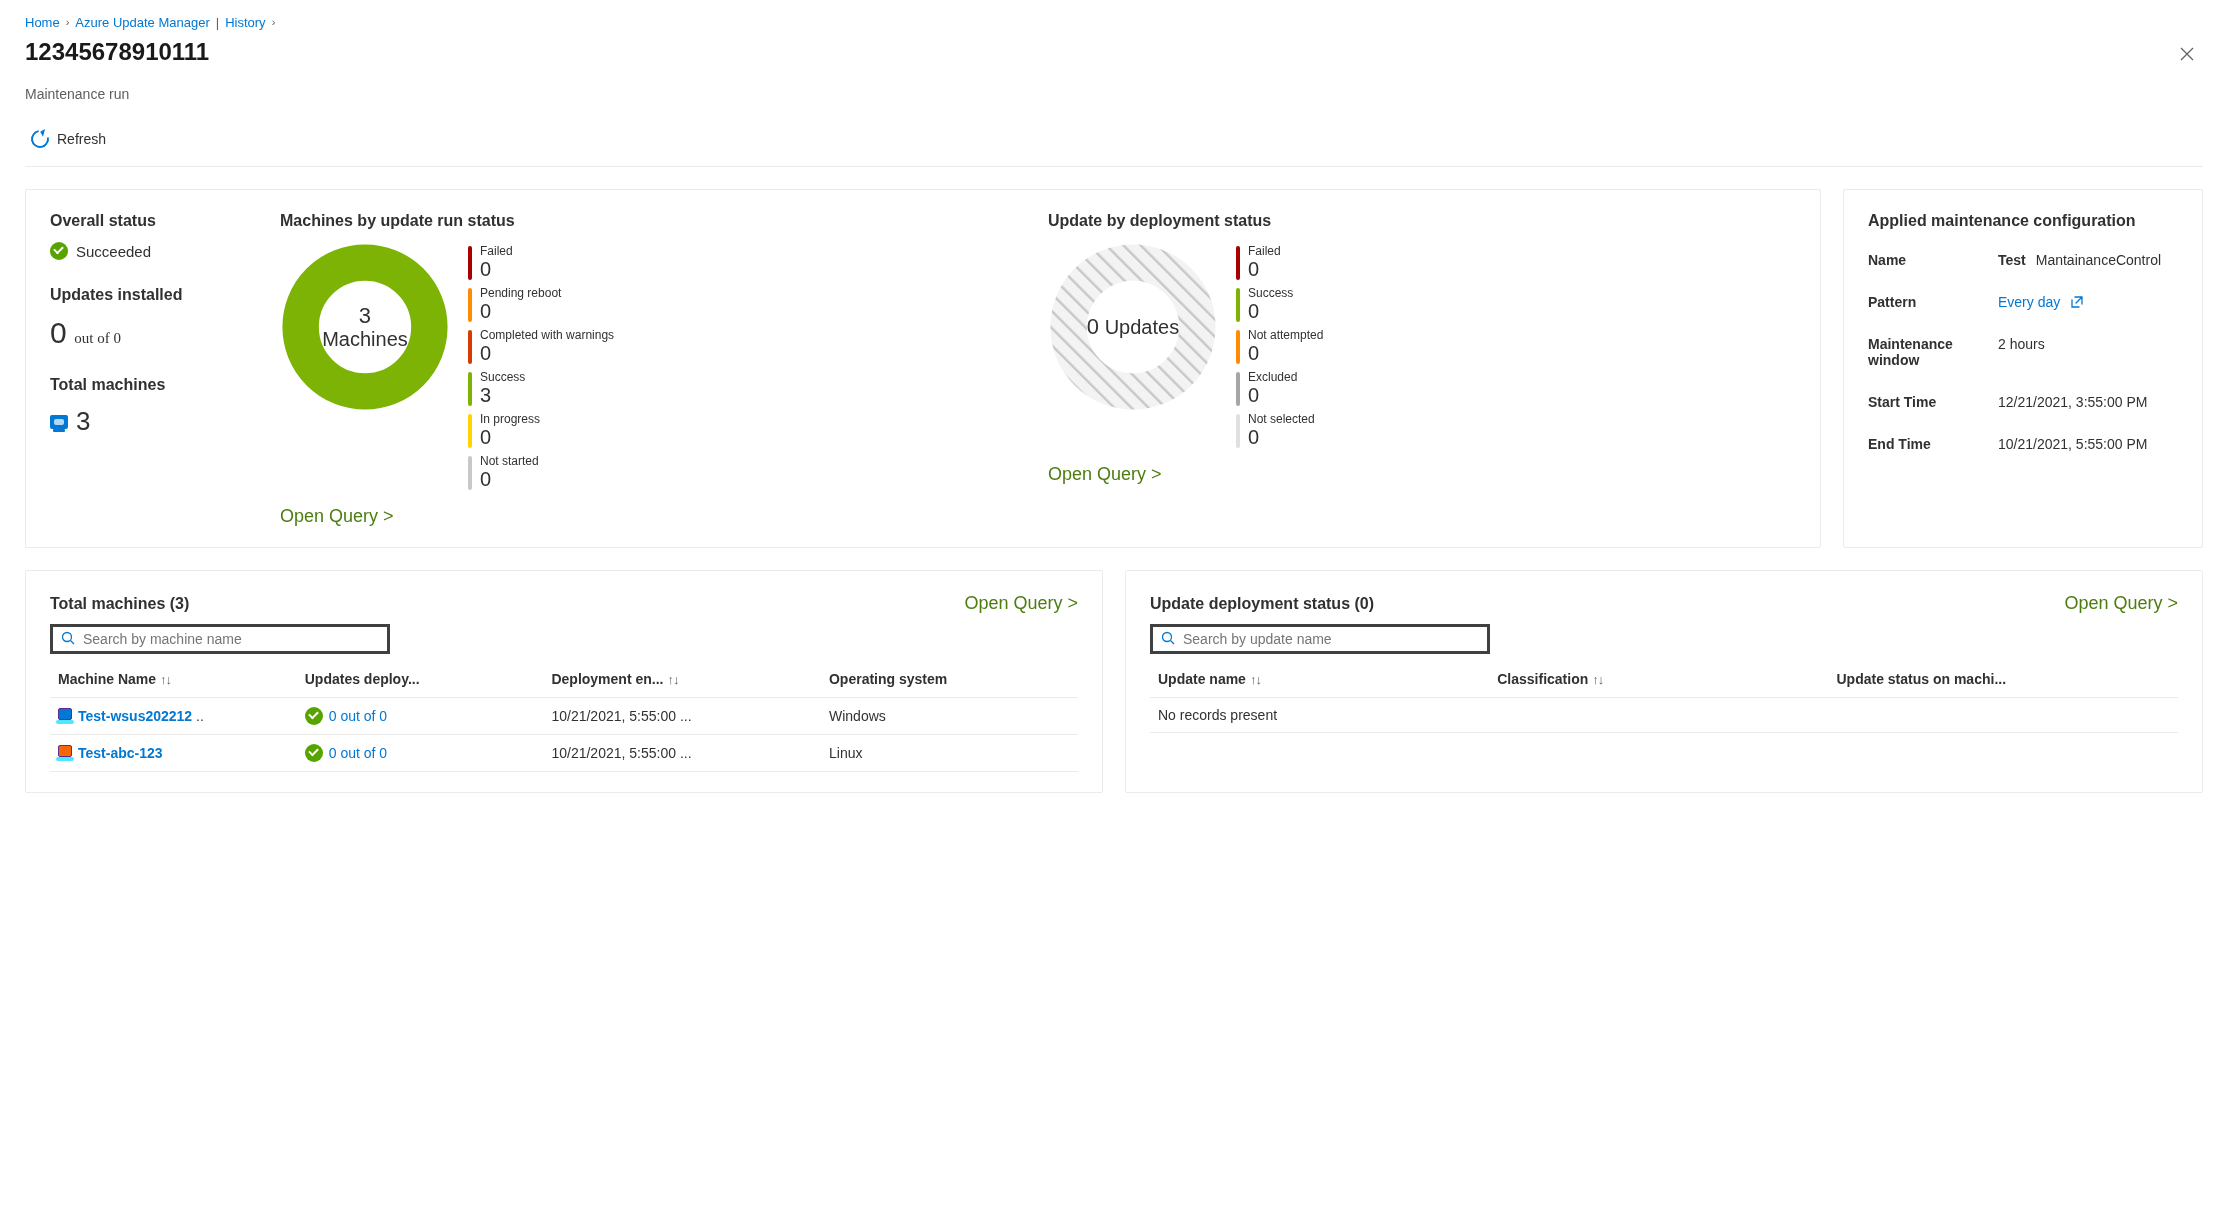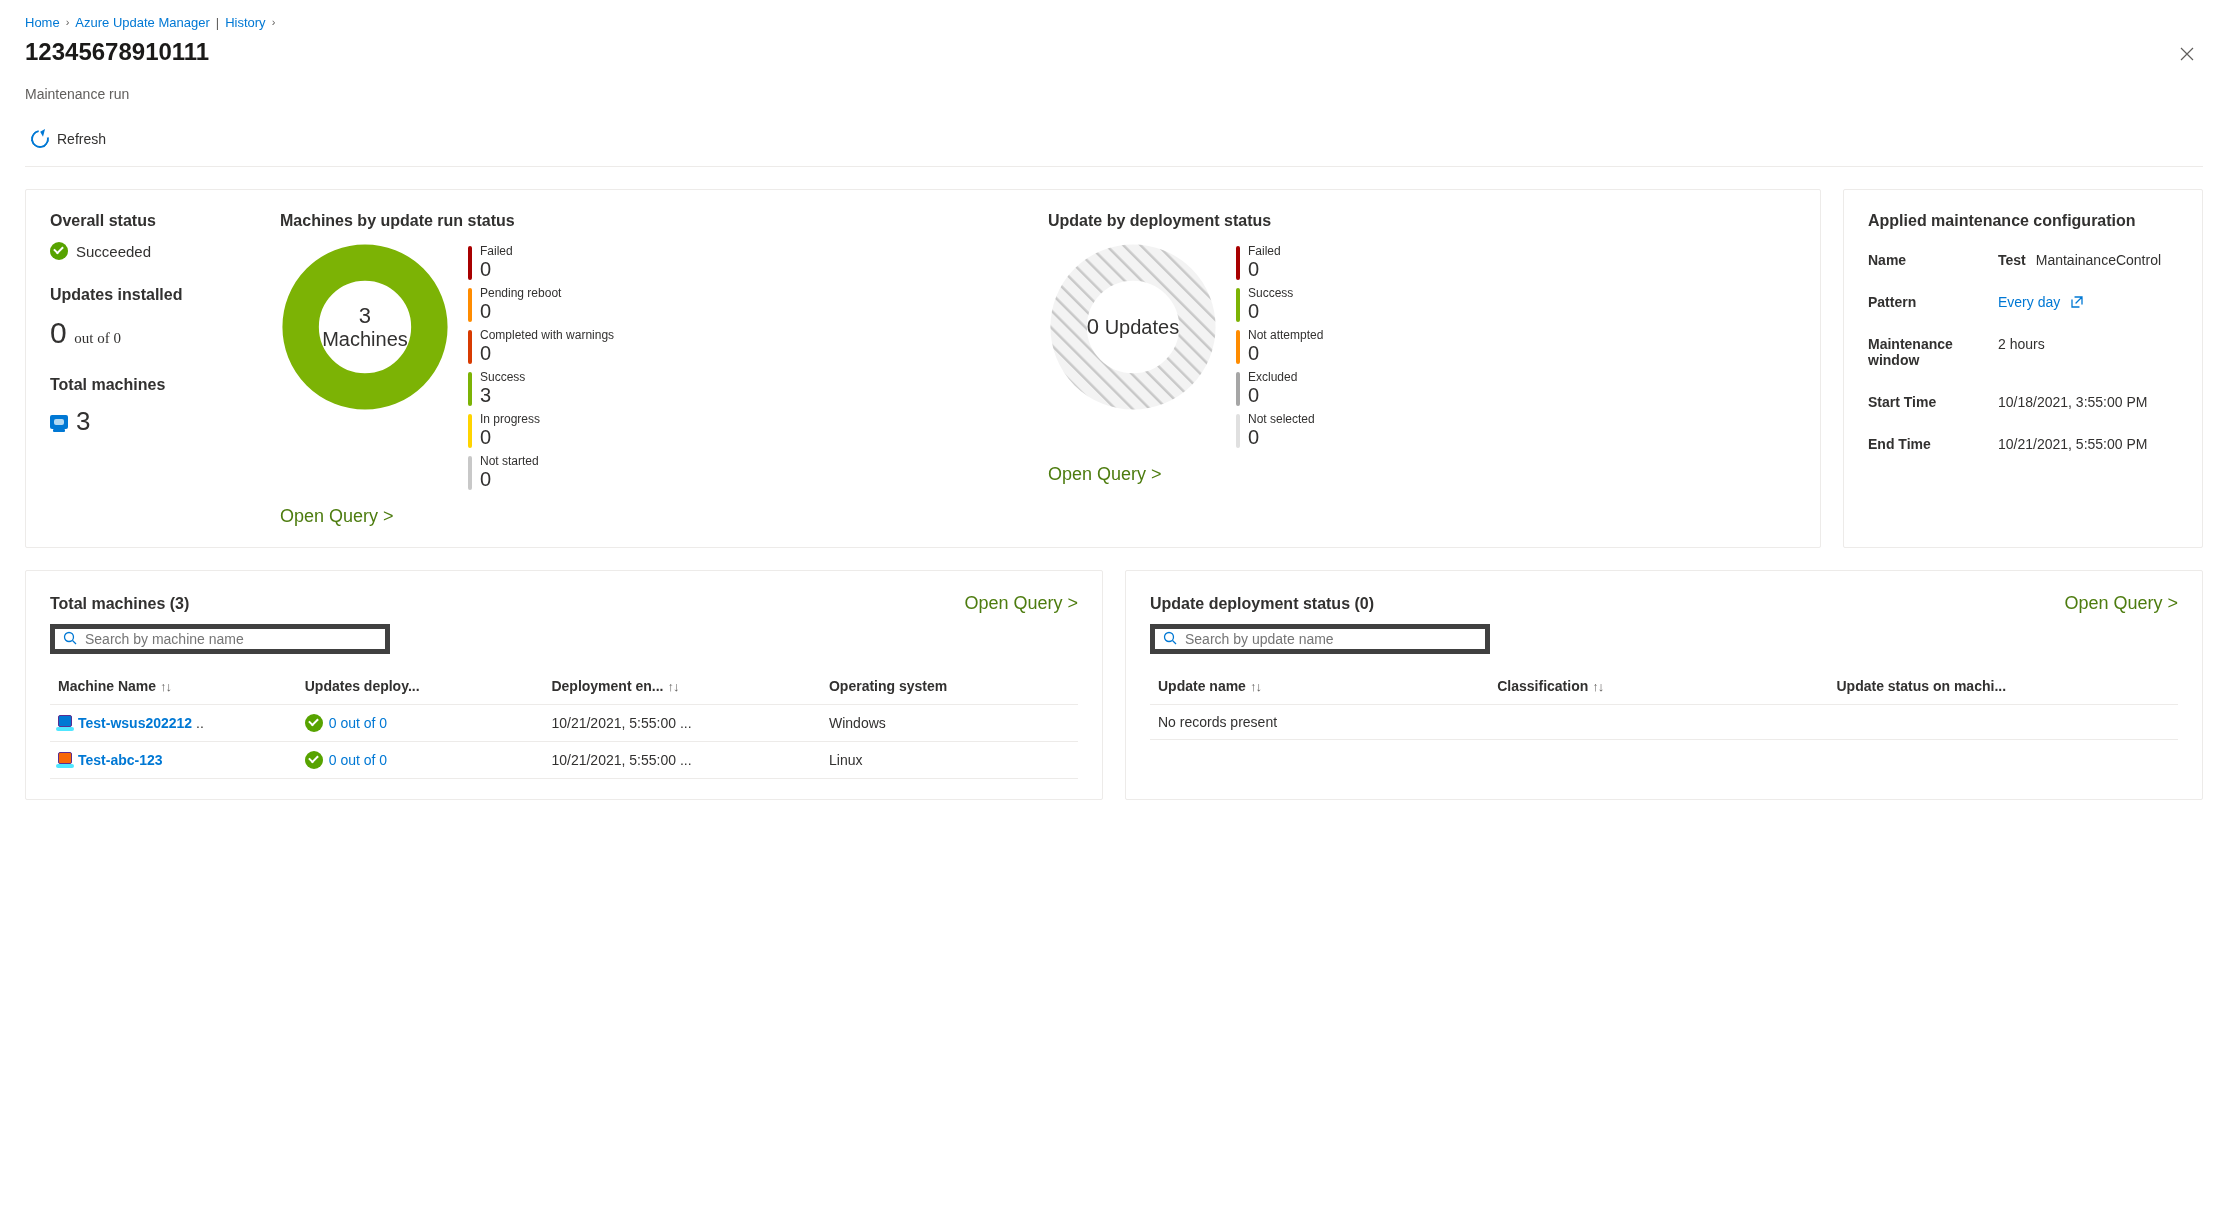--- a/index.html
+++ b/index.html
@@ -250,26 +250,26 @@
   }
   .card-head {
     display: flex;
     justify-content: space-between;
     align-items: center;
     margin-bottom: 10px;
   }
   .search {
     display: flex;
     align-items: center;
-    border: 5px solid #404040;
+    border: 3px solid #404040;
     padding: 4px 8px;
     width: 340px;
     height: 30px;
     gap: 8px;
-    margin-bottom: 14px;
+    margin-bottom: 7px;
   }
   .search input {
     border: none;
     outline: none;
     font-size: 14px;
     flex: 1;
     font-family: inherit;
     color: #323130;
   }
   .search-icon { color: #0078d4; }
@@ -540,21 +540,21 @@
               </svg>
           </span>
         </div>
       </div>
       <div class="conf-row">
         <div class="conf-label">Maintenance window</div>
         <div class="conf-val">2 hours</div>
       </div>
       <div class="conf-row">
         <div class="conf-label">Start Time</div>
-        <div class="conf-val">10/18/2021, 3:55:00 PM</div>
+        <div class="conf-val">12/21/2021, 3:55:00 PM</div>
       </div>
       <div class="conf-row">
         <div class="conf-label">End Time</div>
         <div class="conf-val">10/21/2021, 5:55:00 PM</div>
       </div>
     </div>
   </div>
 </div>
 
 <div class="grid2">

